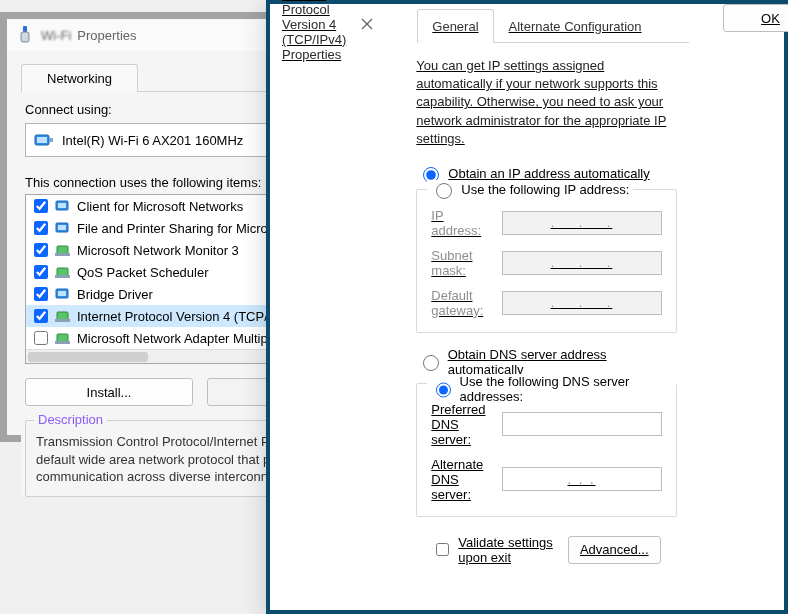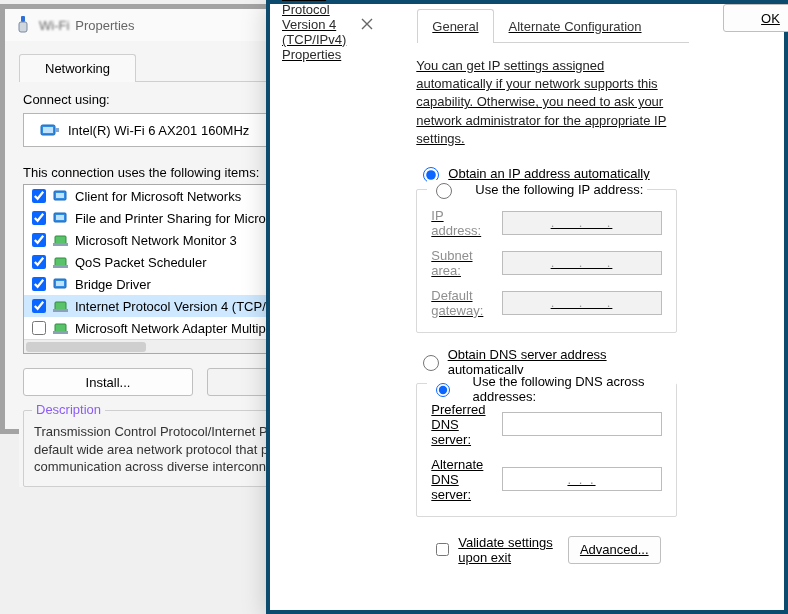--- a/index.html
+++ b/index.html
@@ -1,20 +1,20 @@
 <!DOCTYPE html>
 <html><head>
 <meta charset="utf-8">
 <style>
   * { box-sizing: border-box; font-family: "Segoe UI", Tahoma, sans-serif; font-size: 13px; }
   html, body { margin:0; padding:0; background:#f0f0f0; width:788px; height:614px; overflow:hidden; position:relative; color:#000; }
   
   .win-back {
-    position:absolute; left:0; top:4px; width:400px; height:430px;
-    background:#f5f5f5; border:5px solid #a3a3a3;
+    position:absolute; left:0; top:12px; width:400px; height:430px;
+    background:#f5f5f5; border:7px solid #a3a3a3;
   }
   .win-back .titlebar {
     height:32px; display:flex; align-items:center; padding:0 8px;
     background:#fafafa; color:#444;
   }
   .back-icon-box {
     width:20px; height:20px; display:flex; align-items:center; justify-content:center; margin-right:6px;
   }
   .win-back .title-text { color:#666; }
   .back-body { padding:8px 14px; }
@@ -23,21 +23,21 @@
     display:inline-block; padding:6px 25px; background:#f9f9f9;
     border:1px solid #cfcfcf; border-bottom:none; border-radius:3px 3px 0 0;
     position:relative; top:1px;
   }
   .tab-panel-back {
     border-top:1px solid #cfcfcf; background:#f5f5f5; padding:10px 4px 0 4px;
   }
   .label { color:#000; }
   .adapter-box {
     margin:6px 0 18px 0; height:34px; border:1px solid #b5b5b5; background:#fff;
-    display:flex; align-items:center; padding:0 16px; gap:8px;
+    display:flex; align-items:center; padding:0 8px; gap:8px;
   }
   .adapter-icon { width:20px; height:14px; }
   .items-label { margin-bottom:4px; display:block; }
   .item-list {
     border:1px solid #a9a9a9; background:#fff; height:170px; overflow:hidden;
   }
   .item-row {
     display:flex; align-items:center; height:22px; padding:0 4px; gap:4px;
   }
   .item-row.selected { background:#cde8ff; }
@@ -93,21 +93,21 @@
   .hint { color:#222; line-height:1.4; margin-bottom:16px; }
   .radio-row { display:flex; align-items:center; gap:6px; margin:4px 0 6px 2px; }
   input[type=radio] { width:16px; height:16px; accent-color:#0a66ff; }
   input[type=checkbox] { accent-color:#0a66ff; }
   .fieldset {
     border:1px solid #d9d9d9; border-radius:2px; padding:12px 14px 14px 14px;
     margin:0 0 14px 0; position:relative;
   }
   .fieldset .legend {
     position:absolute; top:-10px; left:10px; background:#fff; padding:0 4px;
-    display:flex; align-items:center; gap:20px;
+    display:flex; align-items:center; gap:6px;
   }
   .ip-grid { display:grid; grid-template-columns: 1fr 160px; row-gap:10px; column-gap:16px; align-items:center; margin-top:6px; }
   .ip-label { color:#000; }
   .ip-label.disabled { color:#8f8f8f; }
   .ip-input {
     height:24px; border:1px solid #bcbcbc; background:#fff;
     display:flex; align-items:center; justify-content:center; color:#888;
     letter-spacing:2px;
   }
   .ip-input.disabled { background:#f2f2f2; color:#9a9a9a; }
@@ -280,35 +280,35 @@
         <span>Obtain an IP address automatically</span>
       </div>
       <div class="fieldset">
         <span class="legend">
           <input type="radio" name="ipmode" style="">
           <span>Use the following IP address:</span>
         </span>
         <div class="ip-grid">
           <span class="ip-label disabled">IP address:</span>
           <div class="ip-input disabled">.&nbsp;&nbsp;&nbsp;&nbsp;.&nbsp;&nbsp;&nbsp;&nbsp;.</div>
-          <span class="ip-label disabled">Subnet area:</span>
+          <span class="ip-label disabled">Subnet mask:</span>
           <div class="ip-input disabled">.&nbsp;&nbsp;&nbsp;&nbsp;.&nbsp;&nbsp;&nbsp;&nbsp;.</div>
           <span class="ip-label disabled">Default gateway:</span>
           <div class="ip-input disabled">.&nbsp;&nbsp;&nbsp;&nbsp;.&nbsp;&nbsp;&nbsp;&nbsp;.</div>
         </div>
       </div>
 
       <div class="radio-row">
         <input type="radio" name="dnsmode" style="">
         <span>Obtain DNS server address automatically</span>
       </div>
       <div class="fieldset">
         <span class="legend">
           <input type="radio" name="dnsmode" checked="" style="">
-          <span>Use the following DNS across addresses:</span>
+          <span>Use the following DNS server addresses:</span>
         </span>
         <div class="ip-grid">
           <span class="ip-label">Preferred DNS server:</span>
           <div class="ip-input">
               <span></span>
             </div>
           <span class="ip-label">Alternate DNS server:</span>
           <div class="ip-input">
               <span>.       .       .</span>
             </div>

